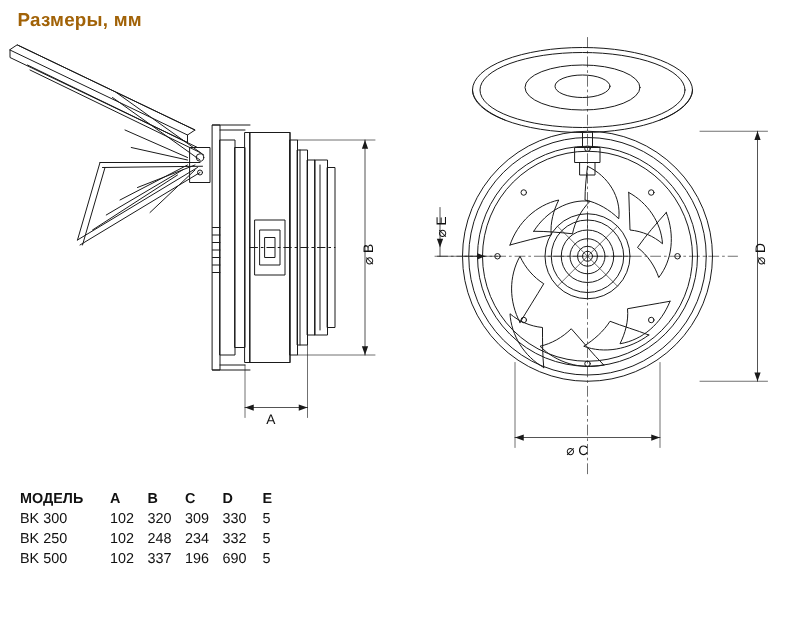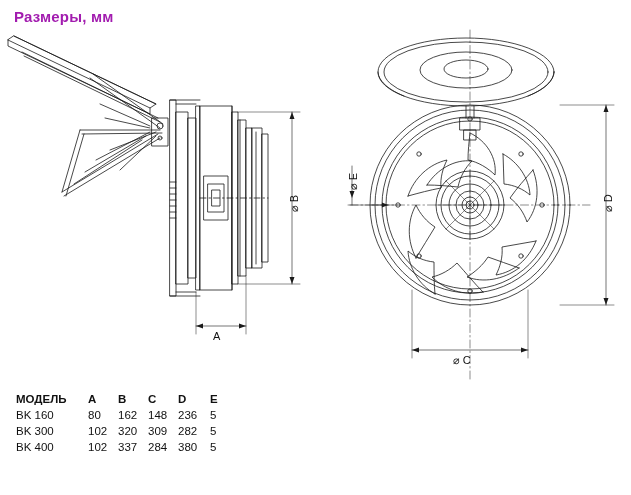--- a/index.html
+++ b/index.html
@@ -19,21 +19,21 @@
     left: 0; top: 0;
     width: 631px;
     height: 495px;
   }
   .title {
     position: absolute;
     left: 14px;
     top: 8px;
     font-size: 15px;
     font-weight: bold;
-    color: #a21caf;
+    color: #a16207;
     letter-spacing: 0.2px;
   }
   svg.drawing {
     position: absolute;
     left: 0;
     top: 0;
     width: 631px;
     height: 495px;
   }
   .tbl {
@@ -264,39 +264,39 @@
         <th class="c-model">МОДЕЛЬ</th>
         <th class="c-a num">A</th>
         <th class="c-b num">B</th>
         <th class="c-c num">C</th>
         <th class="c-d num">D</th>
         <th class="c-e num">E</th>
       </tr>
     </thead>
     <tbody>
       <tr>
-        <td>BK 160</td>
-        <td class="num">80</td>
-        <td class="num">162</td>
-        <td class="num">148</td>
-        <td class="num">236</td>
-        <td class="num">5</td>
-      </tr>
-      <tr>
         <td>BK 300</td>
         <td class="num">102</td>
         <td class="num">320</td>
         <td class="num">309</td>
-        <td class="num">282</td>
+        <td class="num">330</td>
         <td class="num">5</td>
       </tr>
       <tr>
-        <td>BK 400</td>
+        <td>BK 250</td>
+        <td class="num">102</td>
+        <td class="num">248</td>
+        <td class="num">234</td>
+        <td class="num">332</td>
+        <td class="num">5</td>
+      </tr>
+      <tr>
+        <td>BK 500</td>
         <td class="num">102</td>
         <td class="num">337</td>
-        <td class="num">284</td>
-        <td class="num">380</td>
+        <td class="num">196</td>
+        <td class="num">690</td>
         <td class="num">5</td>
       </tr>
     </tbody>
   </table>
 
 </div>
 
 </body></html>

